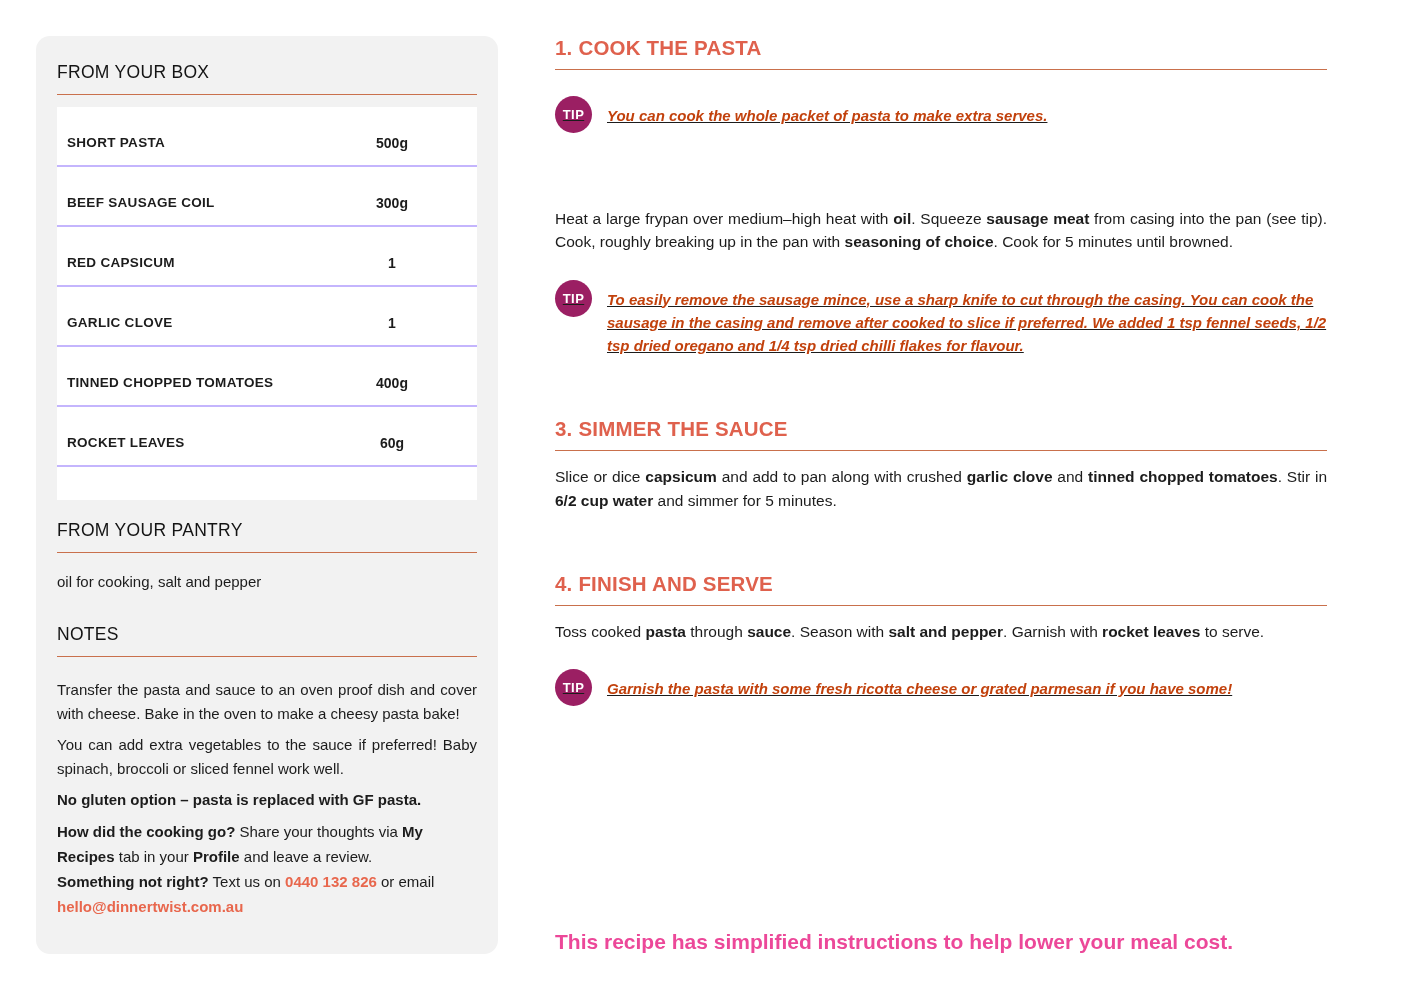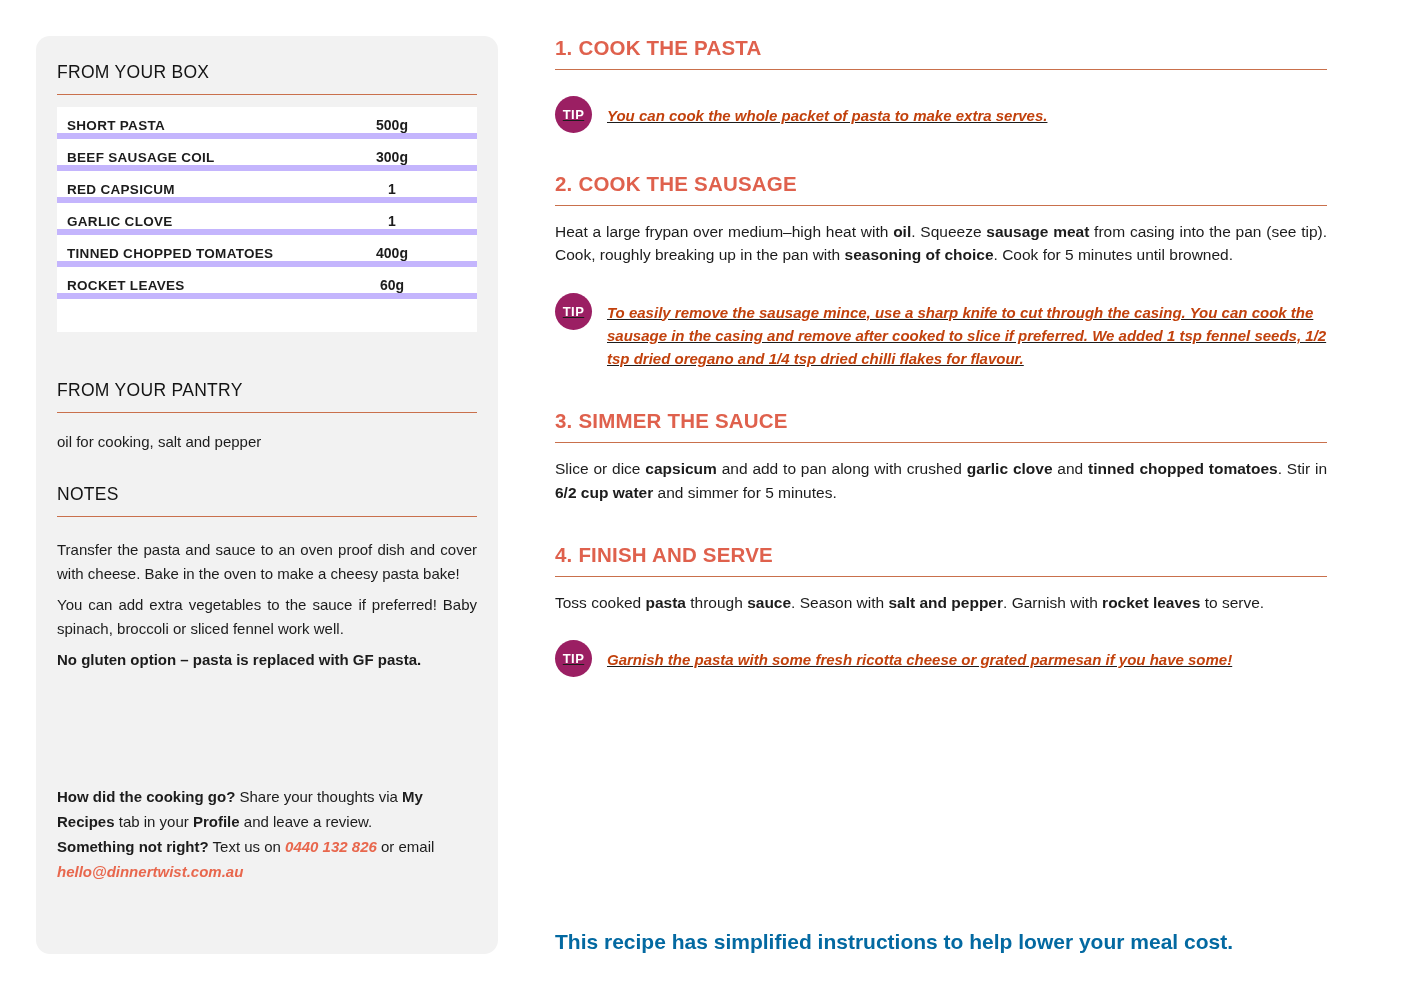--- a/index.html
+++ b/index.html
@@ -25,47 +25,48 @@
   .side-h {
     font-size: 17.5px; font-weight: 400; letter-spacing: .3px;
     color: #141414;
   }
   .rule-s {
     border: none; border-top: 1.5px solid #c9704c;
     margin-top: 11px;
   }
   .ing-table { margin-top: 12px; background: #ffffff; }
   .ing-row {
-    display: flex; align-items: flex-end;
+    display: flex; align-items: flex-start;
     height: 32px; padding: 0 10px;
-    border-bottom: 6px solid #c4b5fd;
+    border-bottom: 2px solid #c4b5fd;
+    margin-top: 28px;
   }
   .ing-name { flex: 1; font-size: 13.5px; font-weight: 700; letter-spacing: .3px; }
   .ing-qty { width: 150px; text-align: center; font-size: 14px; font-weight: 700; }
   .ing-empty { height: 33px; background: #ffffff; }
 
-  .pantry-h { margin-top: 48px; }
+  .pantry-h { margin-top: 20px; }
   .pantry-text { margin-top: 20px; font-size: 15px; }
 
   .notes-h { margin-top: 34px; }
   .notes-body { margin-top: 21px; }
   .notes-body p {
     font-size: 15px; line-height: 1.6;
     text-align: justify;
     margin-bottom: 7px;
   }
 
   .side-footer { margin-top: auto; }
   .side-footer p { font-size: 15px; line-height: 1.67; }
 
   
   .main {
     width: 772px; height: 918px;
     margin-left: 57px;
-    display: flex; flex-direction: column;
+    display: flex; flex-direction: column; gap: 21px;
   }
   .step { margin-bottom: 39px; }
   .step-title {
     font-size: 20.5px; font-weight: 700; letter-spacing: .2px;
     color: #df614d;
     padding-bottom: 9px;
     border-bottom: 1.5px solid #c9704c;
   }
   .step-body {
     margin-top: 14px;
@@ -81,27 +82,27 @@
     flex-shrink: 0;
   }
   .tip-text {
     margin-left: 15px; padding-top: 8px;
     font-size: 15px; font-weight: 700; font-style: italic;
     color: #c2410c; line-height: 1.55;
   }
   .tagline {
     margin-top: auto;
     font-size: 21px; font-weight: 700;
-    color: #0369a1;
+    color: #ec4899;
   }
 
   
   .b { font-weight: 700; }
   .u { text-decoration: underline; text-underline-offset: 2px; }
-  .c-accent { color: #e8674d; font-style: italic; }
+  .c-accent { color: #e8674d; }
 </style>
 </head>
 <body>
 
 <div class="page">
 
   <aside class="panel">
 
     <h2 class="side-h">FROM YOUR BOX</h2>
     <hr class="rule-s">
@@ -157,21 +158,20 @@
 
     <section class="step">
       <h3 class="step-title">1. COOK THE PASTA</h3>
       <div class="tip">
         <span class="tip-badge">TIP</span>
         <p class="tip-text">You can cook the whole packet of pasta to make extra serves.</p>
       </div>
     </section>
 
     <section class="step">
-      <h3 class="step-title">2. COOK THE SAUSAGE</h3>
       <p class="step-body"><span>Heat a large frypan over medium–high heat with </span><span class="b">oil</span><span>. Squeeze </span><span class="b">sausage meat</span><span> from casing into the pan (see tip). Cook, roughly breaking up in the pan with </span><span class="b">seasoning of choice</span><span>. Cook for 5 minutes until browned.</span></p>
       <div class="tip">
         <span class="tip-badge">TIP</span>
         <p class="tip-text">To easily remove the sausage mince, use a sharp knife to cut through the casing. You can cook the sausage in the casing and remove after cooked to slice if preferred. We added 1 tsp fennel seeds, 1/2 tsp dried oregano and 1/4 tsp dried chilli flakes for flavour.</p>
       </div>
     </section>
 
     <section class="step">
       <h3 class="step-title">3. SIMMER THE SAUCE</h3>
       <p class="step-body"><span>Slice or dice </span><span class="b">capsicum</span><span> and add to pan along with crushed </span><span class="b">garlic clove</span><span> and </span><span class="b">tinned chopped tomatoes</span><span>. Stir in </span><span class="b">6/2 cup water</span><span> and simmer for 5 minutes.</span></p>

